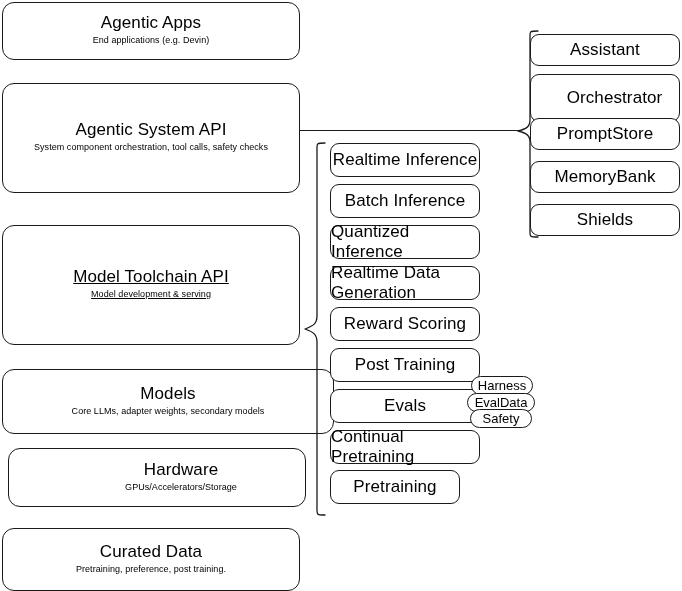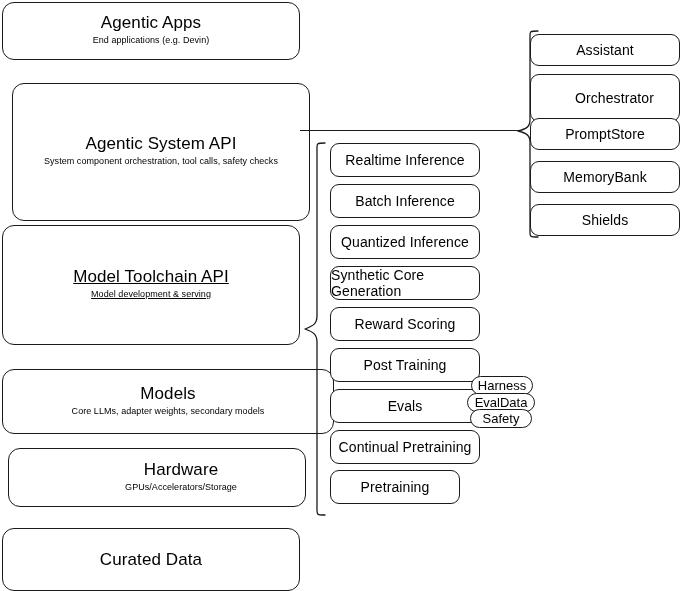--- a/index.html
+++ b/index.html
@@ -46,21 +46,21 @@
   
   .item-box {
     position: absolute;
     box-sizing: border-box;
     border: 1.3px solid #1a1a1a;
     border-radius: 9px;
     background: #ffffff;
     display: flex;
     align-items: center;
     justify-content: center;
-    font-size: 14px;
+    font-size: 17px;
     color: #000000;
     letter-spacing: 0.1px;
   }
 
   
   .tag-pill {
     position: absolute;
     box-sizing: border-box;
     border: 1.3px solid #1a1a1a;
     border-radius: 999px;
@@ -96,21 +96,21 @@
 </head>
 <body>
 
 <div id="canvas">
 
   <div class="stack-box" style="left:2px; top:2px; width:298px; height:58px;">
     <div class="stack-title">Agentic Apps</div>
     <div class="stack-sub">End applications (e.g. Devin)</div>
   </div>
 
-  <div class="stack-box" style="left:12px; top:83px; width:298px; height:138px;">
+  <div class="stack-box" style="left:2px; top:83px; width:298px; height:110px;">
     <div class="stack-title">Agentic System API</div>
     <div class="stack-sub">System component orchestration, tool calls, safety checks</div>
   </div>
 
   <div class="stack-box" style="left:2px; top:225px; width:298px; height:120px;text-decoration:underline;">
     <div class="stack-title">Model Toolchain API</div>
     <div class="stack-sub">Model development &amp; serving</div>
   </div>
 
   <div class="stack-box" style="left:2px; top:369px; width:332px; height:65px;">
@@ -118,20 +118,21 @@
     <div class="stack-sub">Core LLMs, adapter weights, secondary models</div>
   </div>
 
   <div class="stack-box" style="left:8px; top:448px; width:298px; height:59px;padding-left:48px;">
     <div class="stack-title">Hardware</div>
     <div class="stack-sub">GPUs/Accelerators/Storage</div>
   </div>
 
   <div class="stack-box" style="left:2px; top:528px; width:298px; height:63px;">
     <div class="stack-title">Curated Data</div>
+    <div class="stack-sub">Pretraining, preference, post training.</div>
   </div>
 
   <div class="connector" style="left:300px; top:130px; width:219px;"></div>
 
   <svg class="brace-svg" style="left:303px; top:140px;" width="26" height="378" viewBox="0 0 26 378">
     <path d="M 22 3
              C 13 3, 14 3, 14 12
              L 14 176
              C 14 184, 10 186, 2 189
              C 10 192, 14 194, 14 202
@@ -142,21 +143,21 @@
   <div class="item-box" style="left:330px; top:143px; width:150px; height:34px;">
     <span>Realtime Inference</span>
   </div>
   <div class="item-box" style="left:330px; top:184px; width:150px; height:34px;">
     <span>Batch Inference</span>
   </div>
   <div class="item-box" style="left:330px; top:225px; width:150px; height:34px;">
     <span>Quantized Inference</span>
   </div>
   <div class="item-box" style="left:330px; top:266px; width:150px; height:34px;">
-    <span>Synthetic Core Generation</span>
+    <span>Realtime Data Generation</span>
   </div>
   <div class="item-box" style="left:330px; top:307px; width:150px; height:34px;">
     <span>Reward Scoring</span>
   </div>
   <div class="item-box" style="left:330px; top:348px; width:150px; height:34px;">
     <span>Post Training</span>
   </div>
   <div class="item-box" style="left:330px; top:389px; width:150px; height:34px;">
     <span>Evals</span>
   </div>

